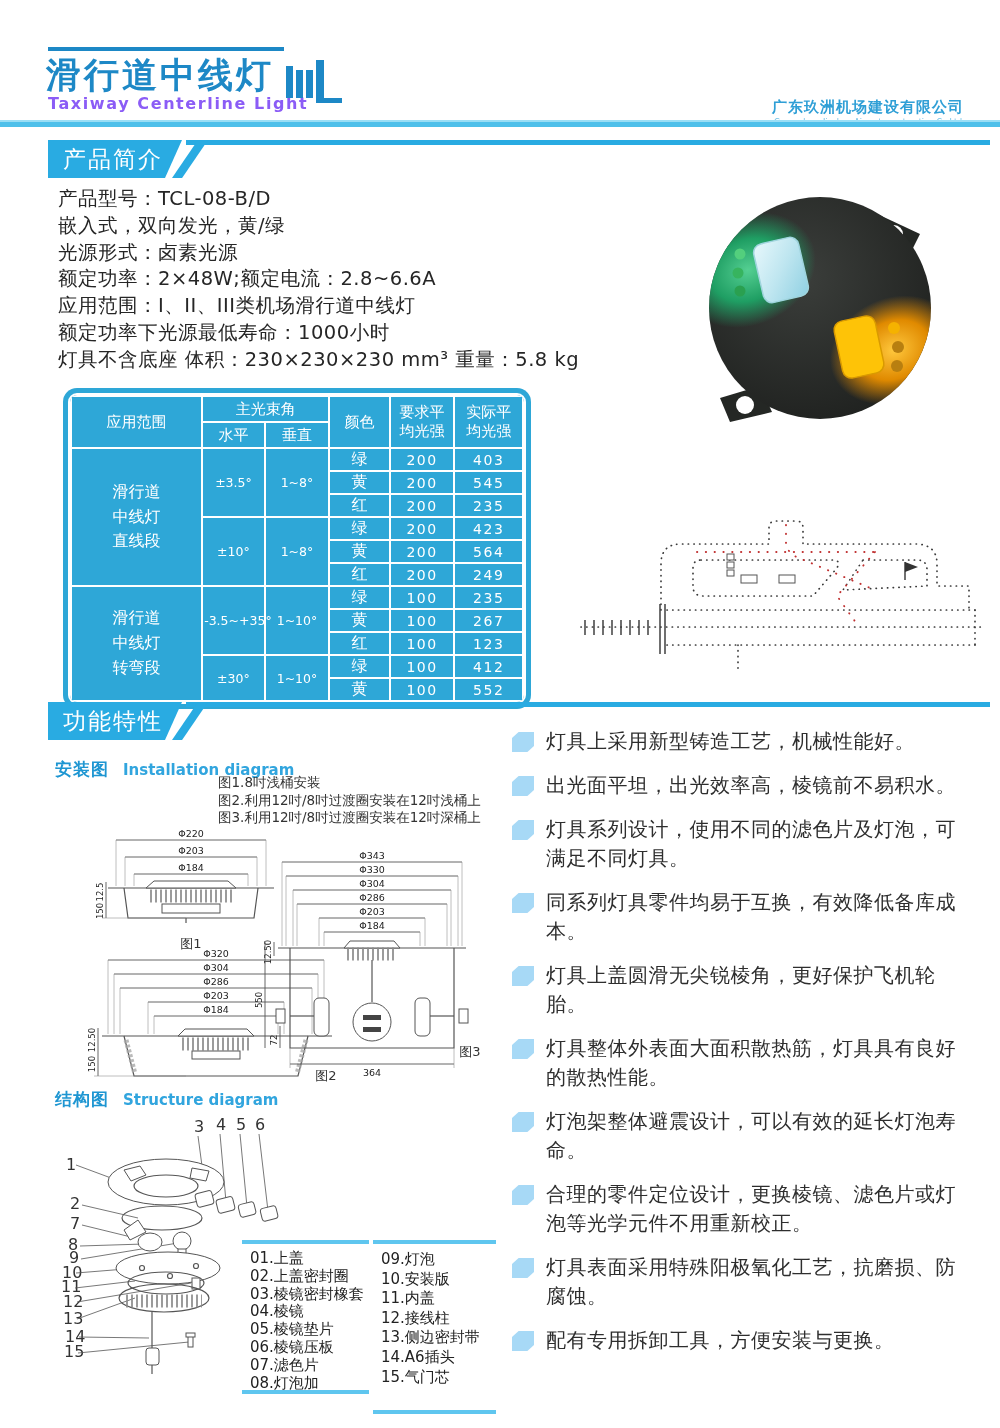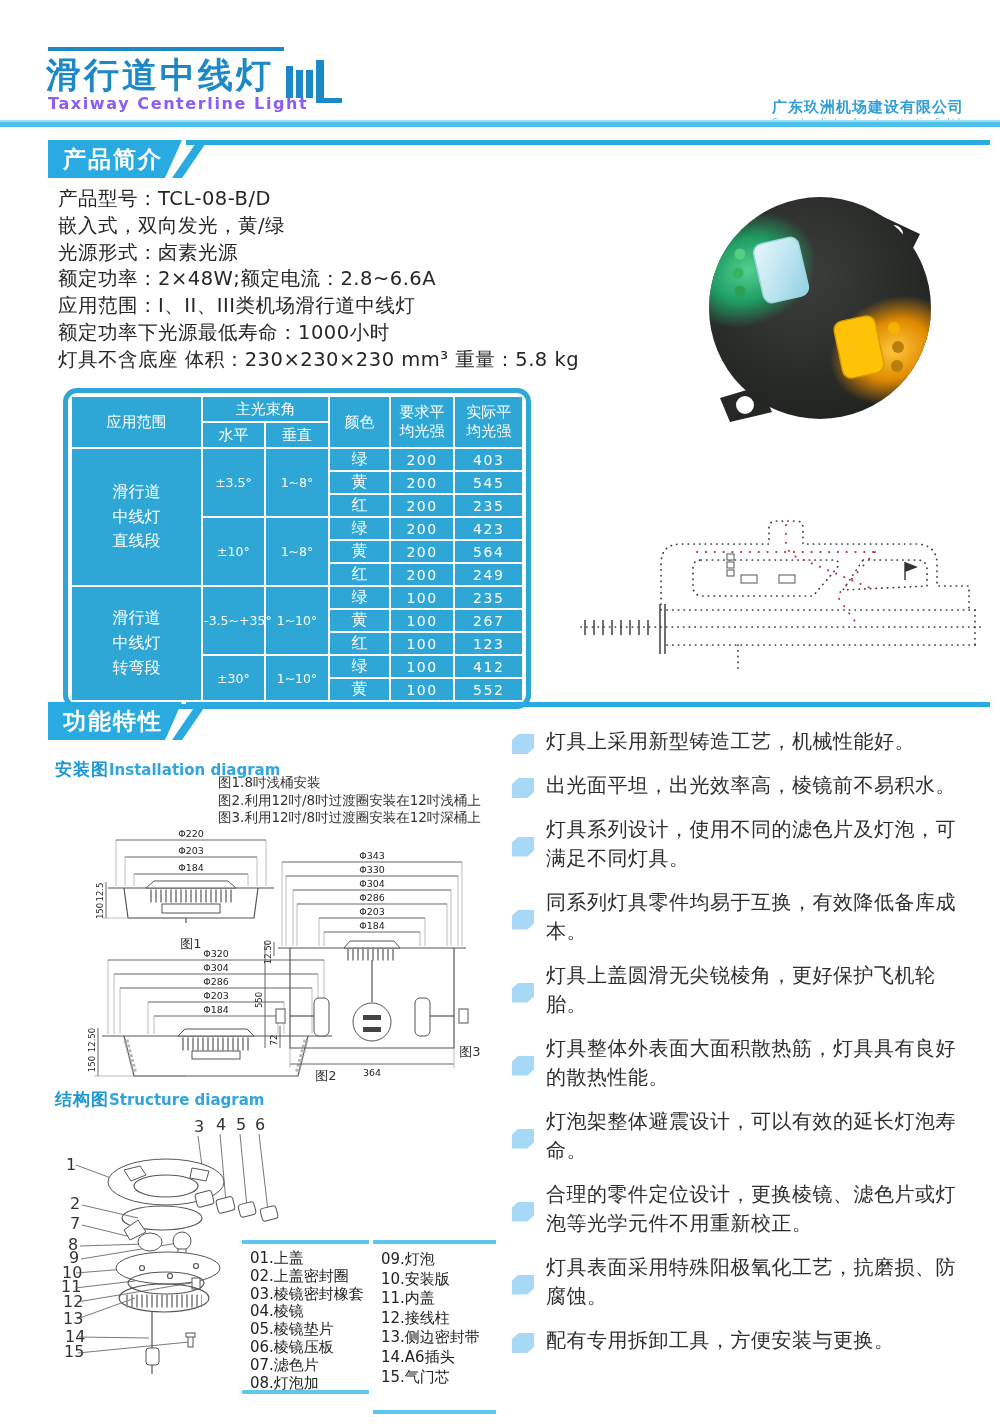--- a/index.html
+++ b/index.html
@@ -6,30 +6,30 @@
   html,body{background:#fff}
   body{font-family:"DejaVu Sans","Liberation Sans",sans-serif;color:#2b2b2b}
   .page{position:relative;width:1000px;height:1428px;background:#fff;overflow:hidden}
   .abs{position:absolute}
 
   
   .logo-rule{left:48px;top:47px;width:236px;height:4px;background:#1d88c6}
   .page-title{left:46px;top:52px;font-size:35px;font-weight:bold;color:#1d88c6;letter-spacing:3px}
   .page-subtitle{left:48px;top:94px;font-size:16px;font-weight:bold;color:#8b5cf6;letter-spacing:1.6px}
   .logo-bars{left:286px;top:56px}
-  .company{right:36px;top:98px;text-align:left}
+  .company{right:36px;top:98px;text-align:center}
   .company-cn{font-size:15px;font-weight:bold;color:#2f9fd6;letter-spacing:1px}
   .company-en{font-size:8px;color:#6fc0e6;margin-top:1px}
   .top-band{left:0;top:120px;width:1000px;height:7px;background:#4ec0ea;border-top:2px solid #9adef5}
 
   
   .section-head{left:48px;width:942px;height:40px}
   .section-head .rule{position:absolute;left:138px;right:0;top:0;height:5px;background:#29abe2}
   .section-head .badge{position:absolute;left:0;top:0;width:134px;height:38px;background:#29abe2;color:#fff;
-      font-size:23px;font-weight:bold;letter-spacing:2px;display:flex;align-items:center;padding-left:15px;
+      font-size:23px;font-weight:normal;letter-spacing:2px;display:flex;align-items:center;padding-left:15px;
       clip-path:polygon(0 0,100% 0,calc(100% - 17px) 100%,0 100%)}
   .section-head .slash{position:absolute;left:124px;top:0;width:36px;height:38px;background:#29abe2;
       clip-path:polygon(72% 0,100% 0,28% 100%,0 100%)}
 
   
   .specs{left:58px;top:186px;width:600px}
   .spec-line{font-size:19.5px;font-weight:500;color:#262626;line-height:26.8px;letter-spacing:0.5px}
 
   
   .ptable-wrap{left:63px;top:388px;width:468px;background:#2ea7d7;border-radius:14px;padding:5px}
@@ -39,21 +39,21 @@
   .pt th{font-size:15px;height:26px}
   .pt td{font-size:15px;height:22px}
   .pt .app{font-size:16px;line-height:1.55}
   .pt .ang{font-size:12.5px}
   .pt .col{font-size:16px}
   .pt .num{font-size:14px;letter-spacing:1.5px}
   .pre{white-space:pre-line}
 
   
   .diagram-heading .dh-cn{font-size:17px;font-weight:bold;color:#1e96d2;letter-spacing:1px}
-  .diagram-heading .dh-en{font-size:15px;font-weight:bold;color:#31a5de;margin-left:0}
+  .diagram-heading .dh-en{font-size:15px;font-weight:bold;color:#31a5de;margin-left:14px}
   .captions{left:218px;top:774px;width:330px}
   .cap-line{font-size:13.5px;color:#333;line-height:17.5px}
 
   
   svg text{font-family:"DejaVu Sans","Liberation Sans",sans-serif}
   .dl{stroke:#555;stroke-width:0.9;fill:none}
   .xl{stroke:#888;stroke-width:0.55;fill:none}
   .ol{stroke:#555;stroke-width:1.2;fill:none}
   .fw{fill:#fff;stroke:#555;stroke-width:1}
   .dt{font-size:9.5px;fill:#222}
@@ -67,21 +67,21 @@
   .co{font-size:16px;fill:#333}
   .ld{stroke:#555;stroke-width:0.8;fill:none}
 
   
   .parts-box{border-top:4px solid #5fc6ef;border-bottom:4px solid #5fc6ef;padding:6px 0 0 8px;color:#222}
   .part-line{font-size:15px;line-height:17.8px;white-space:nowrap}
   .pright .part-line{line-height:19.6px}
 
   
   .features{left:512px;top:727px;width:458px}
-  .feat{display:flex;align-items:center;margin-bottom:15px}
+  .feat{display:flex;align-items:flex-start;margin-bottom:15px}
   .fbullet{flex:none;width:22px;height:20px;margin-top:5px;background:#a7d9f6;
      clip-path:polygon(30% 0,100% 0,100% 70%,70% 100%,0 100%,0 30%)}
   .ftext{margin-left:12px;font-size:20px;line-height:29px;color:#2e2e2e;letter-spacing:0.5px}
 </style>
 </head>
 <body>
 
 <div class="page">
 
   <div class="abs logo-rule"></div>

